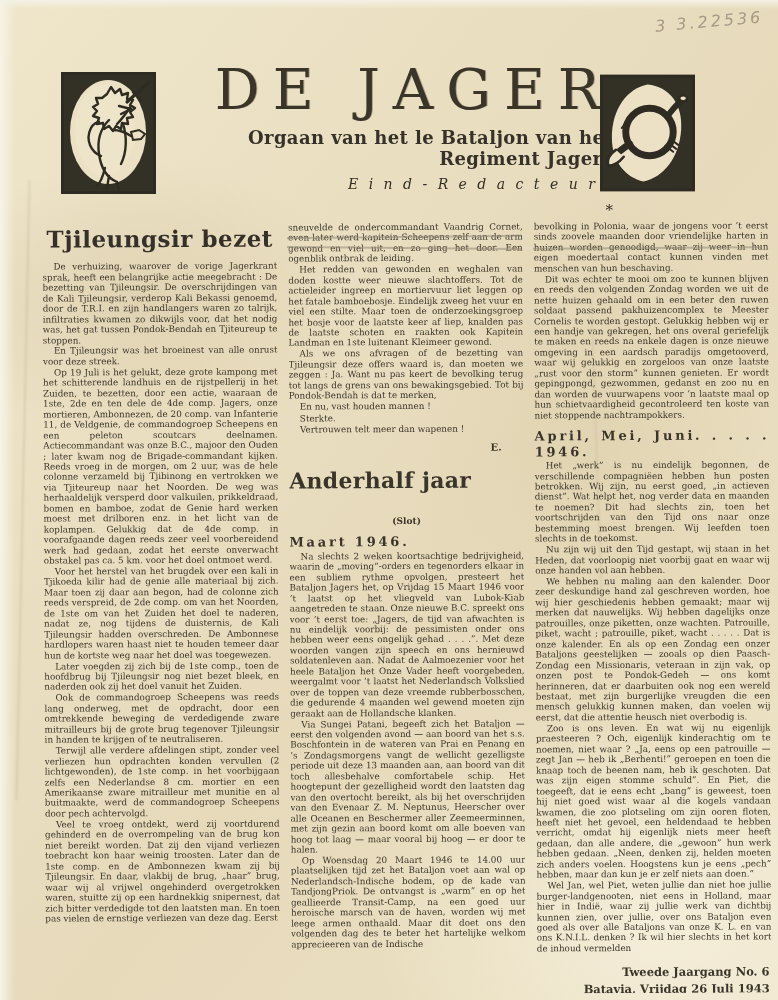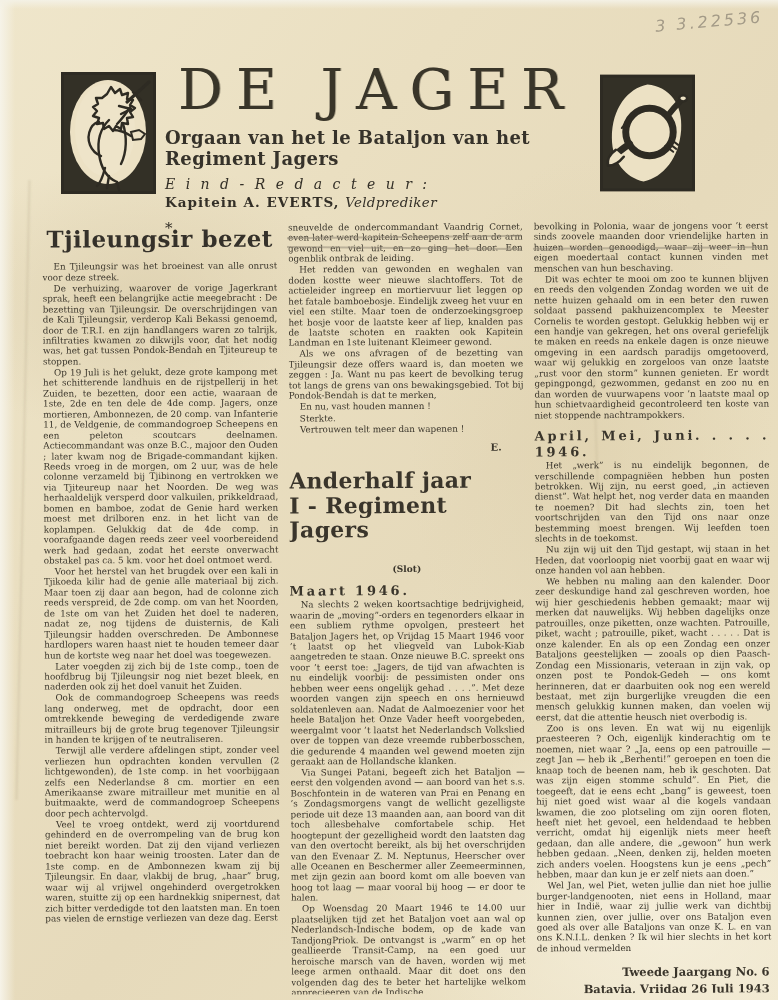--- a/index.html
+++ b/index.html
@@ -24,21 +24,21 @@
   .handwriting { position:absolute; left:655px; top:12px; transform:rotate(-5deg);
     font-family:"DejaVu Sans", sans-serif; font-size:16px; letter-spacing:3px;
     color:#a39a87; font-style:italic; }
 
   
   .masthead { position:absolute; left:0; top:62px; width:100%; height:156px; }
   .ill { position:absolute; top:10px; width:95px; height:122px; }
   .ill-left  { left:61px; }
   .ill-right { left:600px; }
   .ill svg { display:block; width:100%; height:100%; }
-  .mast-center { position:absolute; left:165px; width:448px; top:0; text-align:left; }
+  .mast-center { position:absolute; left:165px; width:448px; top:0; text-align:right; }
   .np-title { margin:0; font-weight:400; font-size:56px; line-height:1;
     letter-spacing:13px; color:#393529; text-indent:13px;
     text-shadow:1px 0 0 rgba(57,53,41,.35); }
   .np-subtitle { margin-top:9px; font-weight:700; font-size:18px; letter-spacing:.4px; color:#36322a; }
   .editor-label { margin-top:7px; font-style:italic; font-size:14px; letter-spacing:3px; }
   .editor-line { margin-top:2px; font-size:13.5px; font-weight:700; letter-spacing:1px; }
   .editor-role { font-weight:400; font-style:italic; letter-spacing:.3px; }
   .star { margin-top:9px; font-size:15px; }
 
   
@@ -106,24 +106,20 @@
         </g>
 
         <path d="M70 60 l8 -2 6 4 -4 5 -8 1z" fill="#ece1c4" stroke="#2e2b23" stroke-width="2"></path>
       </svg>
     </div>
 
     <div class="mast-center">
       <h1 class="np-title">DE JAGER</h1>
       <div class="np-subtitle">Orgaan van het le Bataljon van het Regiment Jagers</div>
       <div class="editor-label">E i n d - R e d a c t e u r :</div>
-      <div class="editor-line">
-        <span>Kapitein A. EVERTS,</span>
-        <span class="editor-role">Veldprediker</span>
-      </div>
       <div class="star">*</div>
     </div>
 
     <div class="ill ill-right">
       <svg viewBox="0 0 96 118" xmlns="http://www.w3.org/2000/svg">
         <rect x="0" y="0" width="96" height="118" fill="#2e2b23"></rect>
         <rect x="3" y="3" width="90" height="112" fill="#333026"></rect>
         <path d="M48 10 C70 12 84 30 82 56 C80 84 64 104 44 108 C26 104 12 88 12 64 C12 34 28 14 48 10 Z" fill="#ece1c4"></path>
         <g fill="none" stroke="#2e2b23" stroke-linecap="round" stroke-linejoin="round">
 
@@ -140,22 +136,22 @@
           <path d="M66 72 l8 6 M69 69 l8 6 M71 65 l8 6" stroke-width="2"></path>
         </g>
       </svg>
     </div>
   </header>
 
   <main class="columns">
     <section class="col">
       <h2 class="headline1">Tjileungsir bezet</h2>
       <div>
+          <p class="para">De verhuizing, waarover de vorige Jagerkrant sprak, heeft een belangrijke actie meegebracht : De bezetting van Tjileungsir. De overschrijdingen van de Kali Tjileungsir, verderop Kali Bekassi genoemd, door de T.R.I. en zijn handlangers waren zo talrijk, infiltraties kwamen zo dikwijls voor, dat het nodig was, het gat tussen Pondok-Bendah en Tjiteureup te stoppen.</p>
           <p class="para">En Tjileungsir was het broeinest van alle onrust voor deze streek.</p>
-          <p class="para">De verhuizing, waarover de vorige Jagerkrant sprak, heeft een belangrijke actie meegebracht : De bezetting van Tjileungsir. De overschrijdingen van de Kali Tjileungsir, verderop Kali Bekassi genoemd, door de T.R.I. en zijn handlangers waren zo talrijk, infiltraties kwamen zo dikwijls voor, dat het nodig was, het gat tussen Pondok-Bendah en Tjiteureup te stoppen.</p>
           <p class="para">Op 19 Juli is het gelukt, deze grote kampong met het schitterende landhuis en de rijstpellerij in het Zuiden, te bezetten, door een actie, waaraan de 1ste, 2de en ten dele de 4de comp. Jagers, onze mortieren, Ambonnezen, de 20 comp. van Infanterie 11, de Veldgenie, de commandogroep Scheepens en een peleton scoutcars deelnamen. Actiecommandant was onze B.C., majoor den Ouden ; later kwam nog de Brigade-commandant kijken. Reeds vroeg in de morgen, om 2 uur, was de hele colonne verzameld bij Tjibinong en vertrokken we via Tjiteureup naar het Noorden. De weg was herhaaldelijk versperd door valkuilen, prikkeldraad, bomen en bamboe, zodat de Genie hard werken moest met drilboren enz. in het licht van de koplampen. Gelukkig dat de 4de comp. in voorafgaande dagen reeds zeer veel voorbereidend werk had gedaan, zodat het eerste onverwacht obstakel pas ca. 5 km. voor het doel ontmoet werd.</p>
           <p class="para">Voor het herstel van het brugdek over een kali in Tjikoeda kilir had de genie alle materiaal bij zich. Maar toen zij daar aan begon, had de colonne zich reeds verspreid, de 2de comp. om van het Noorden, de 1ste om van het Zuiden het doel te naderen, nadat ze, nog tijdens de duisternis, de Kali Tjileungsir hadden overschreden. De Ambonnese hardlopers waren haast niet te houden temeer daar hun de kortste weg naar het doel was toegewezen.</p>
           <p class="para">Later voegden zij zich bij de 1ste comp., toen de hoofdbrug bij Tjileungsir nog niet bezet bleek, en naderden ook zij het doel vanuit het Zuiden.</p>
           <p class="para">Ook de commandogroep Scheepens was reeds lang onderweg, met de opdracht, door een omtrekkende beweging de verdedigende zware mitrailleurs bij de grote brug tegenover Tjileungsir in handen te krijgen of te neutraliseren.</p>
           <p class="para">Terwijl alle verdere afdelingen stipt, zonder veel verliezen hun opdrachten konden vervullen (2 lichtgewonden), de 1ste comp. in het voorbijgaan zelfs een Nederlandse 8 cm. mortier en een Amerikaanse zware mitrailleur met munitie en al buitmaakte, werd de commandogroep Scheepens door pech achtervolgd.</p>
           <p class="para">Veel te vroeg ontdekt, werd zij voortdurend gehinderd en de overrompeling van de brug kon niet bereikt worden. Dat zij den vijand verliezen toebracht kon haar weinig troosten. Later dan de 1ste comp. en de Ambonnezen kwam zij bij Tjileungsir. En daar, vlakbij de brug, „haar” brug, waar wij al vrijwel ongehinderd overgetrokken waren, stuitte zij op een hardnekkig snipernest, dat zich bitter verdedigde tot den laatsten man. En toen pas vielen de ernstige  verliezen van deze dag.  Eerst</p>
         </div>
     </section>
 
     <section class="col">
@@ -165,21 +161,20 @@
           <p class="para">Als we ons afvragen of de bezetting van Tjileungsir deze offers waard is, dan moeten we zeggen : Ja. Want nu pas keert de bevolking terug tot langs de grens van ons bewakingsgebied. Tot bij Pondok-Bendah is dat te merken,</p>
         </div>
       <div class="closing">
           <p class="para">En nu, vast houden mannen !</p>
           <p class="para">Sterkte.</p>
           <p class="para">Vertrouwen telt meer dan wapenen !</p>
         </div>
       <div class="sig">E.</div>
       <h2 class="a2h">
         <span>Anderhalf jaar</span><br>
-        <span>I - Regiment Jagers</span>
       </h2>
       <div class="slot">(Slot)</div>
       <div class="sect">Maart 1946.</div>
       <div>
           <p class="para">Na slechts 2 weken koortsachtige bedrijvigheid, waarin de „moving”-orders en tegenorders elkaar in een subliem rythme opvolgen, presteert het Bataljon Jagers het, op Vrijdag 15 Maart 1946 voor ’t laatst op het vliegveld van Lubok-Kiab aangetreden te staan. Onze nieuwe B.C. spreekt ons voor ’t eerst toe: „Jagers, de tijd van afwachten is nu eindelijk voorbij: de pessimisten onder ons hebben weer eens ongelijk gehad . . . .”. Met deze woorden vangen zijn speech en ons hernieuwd soldatenleven aan. Nadat de Aalmoezenier voor het heele Bataljon het Onze Vader heeft voorgebeden, weergalmt voor ’t laatst het Nederlandsch Volkslied over de toppen van deze vreemde rubberbosschen, die gedurende 4 maanden wel gewend moeten zijn geraakt aan de Hollandsche klanken.</p>
           <p class="para">Via Sungei Patani, begeeft zich het Bataljon — eerst den volgenden avond — aan boord van het s.s. Boschfontein in de wateren van Prai en Penang en ’s Zondagsmorgens vangt de wellicht  gezelligste periode uit deze 13 maanden aan, aan boord van dit toch allesbehalve comfortabele schip. Het hoogtepunt der gezelligheid wordt den laatsten dag van den overtocht bereikt, als bij het overschrijden van den Evenaar Z. M. Neptunus, Heerscher over alle Oceanen en Beschermer aller Zeemeerminnen, met zijn gezin aan boord komt om alle boeven van hoog tot laag — maar vooral bij hoog — er door te halen.</p>
           <p class="para">Op Woensdag 20 Maart 1946 te 14.00 uur plaatselijken tijd zet het Bataljon voet aan wal op Nederlandsch-Indische bodem, op de kade van TandjongPriok. De ontvangst is „warm” en op het geallieerde Transit-Camp, na een goed uur heroische marsch van de haven, worden wij met leege armen onthaald. Maar dit doet ons den volgenden dag des te beter het hartelijke welkom apprecieeren van de Indische</p>
         </div>
     </section>
 

